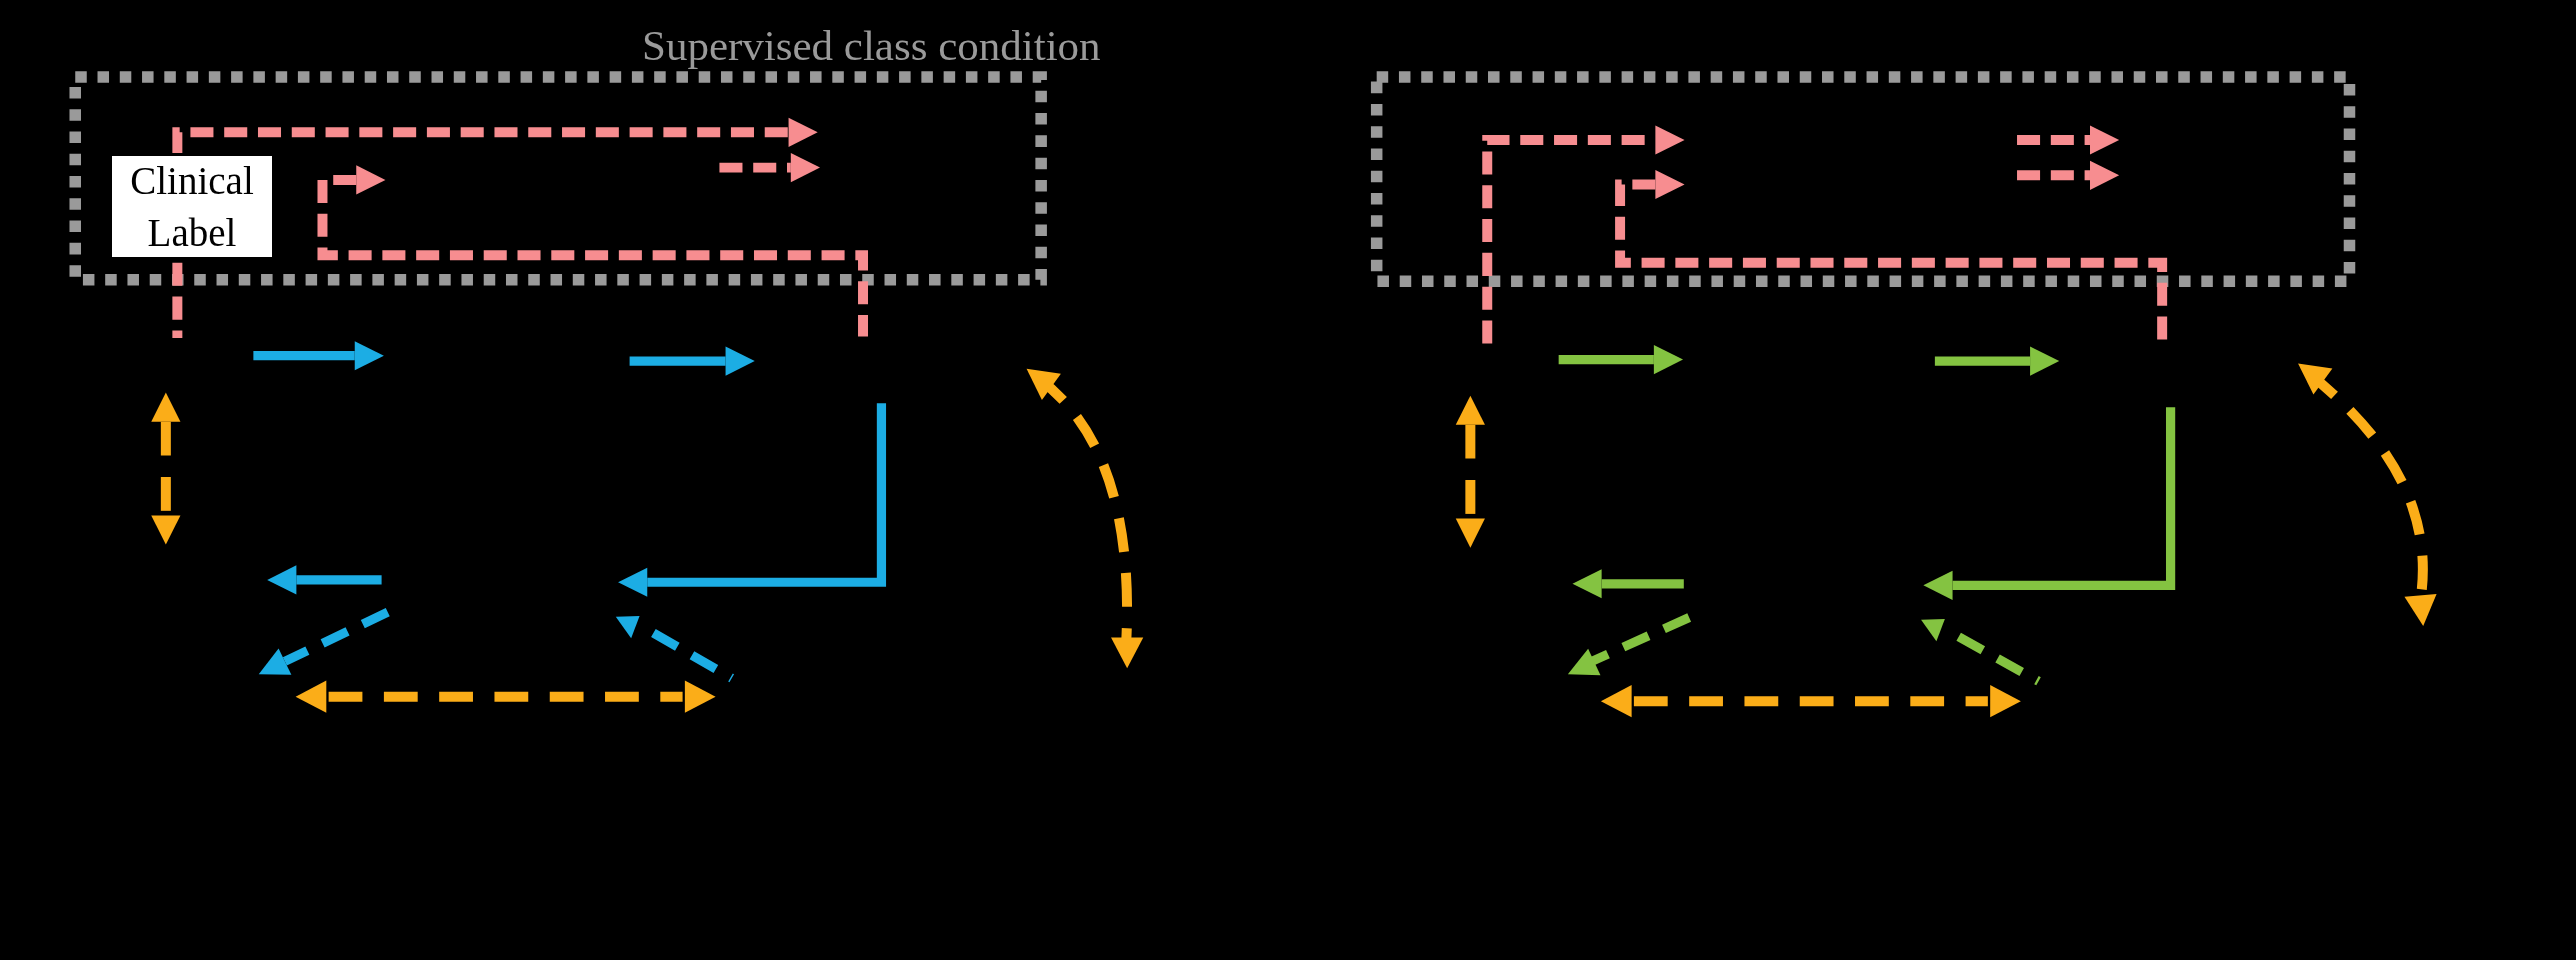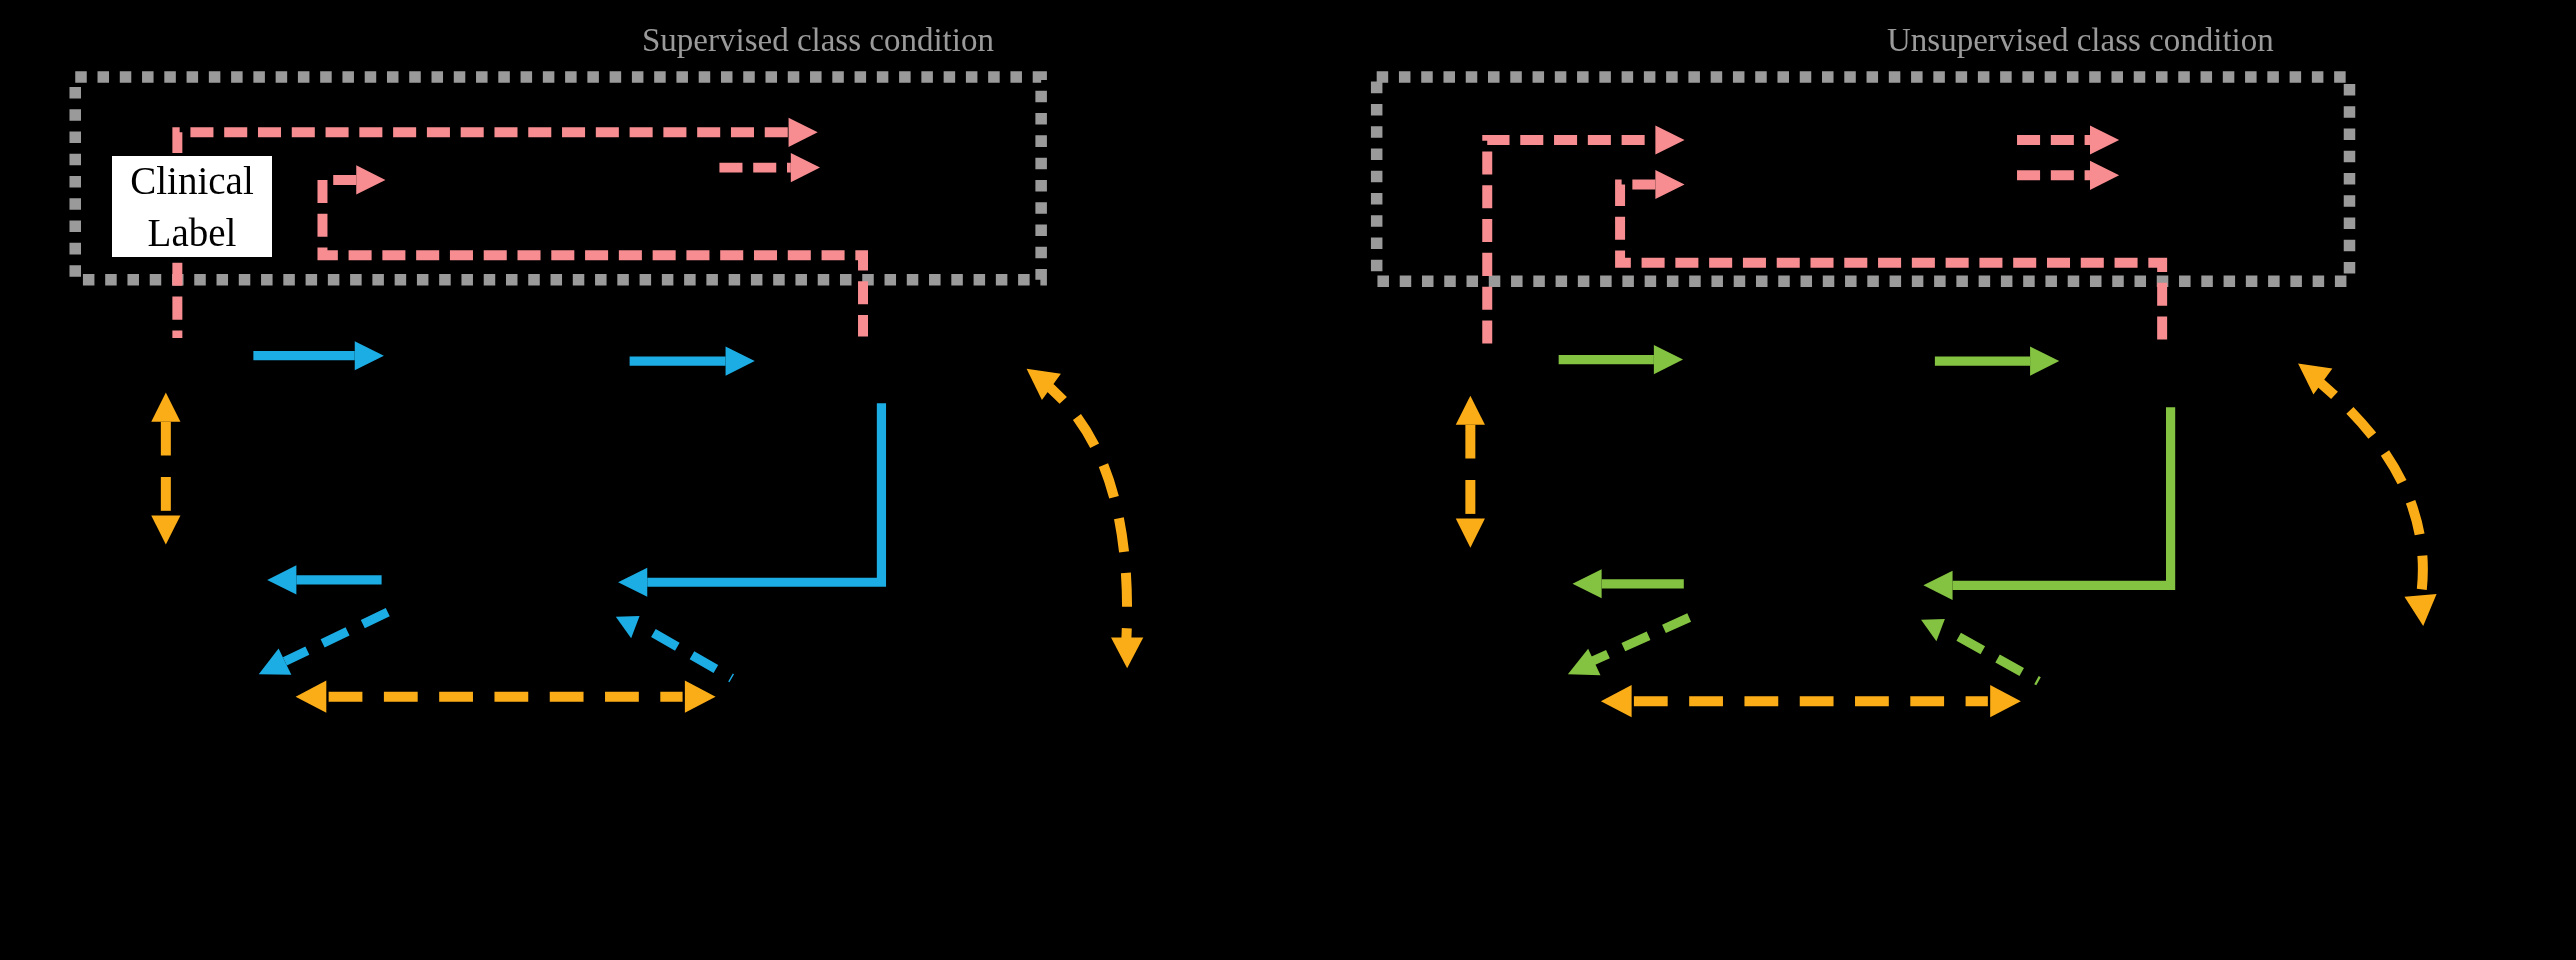--- a/index.html
+++ b/index.html
@@ -3,21 +3,21 @@
 <meta charset="utf-8">
 <style>
   :root{
     --pink:#F78D90; --blue:#1CADE4; --green:#84C341; --orange:#FBAD18;
     --gray:#9A9A9A; --label_bg:#FFFFFF; --label_text:#000000; --background:#000000;
   }
   html,body{margin:0;padding:0;}
   body{background:var(--background);font-family:"Liberation Serif", serif;}
   #canvas{position:relative;width:2576px;height:961px;background:var(--background);overflow:hidden;}
   .panel-title{
-    position:absolute;top:21.5px;font-size:33px;line-height:1.1;color:var(--gray);
+    position:absolute;top:21.5px;font-size:43px;line-height:1.1;color:var(--gray);
     white-space:nowrap;letter-spacing:0px;
   }
   #title-left{left:642px;}
   #title-right{left:1887px;}
   .clinical-box{
     position:absolute;left:109px;top:153px;width:166px;height:107px;
     background:var(--label_bg);border:3.8px solid #000;box-sizing:border-box;
     display:flex;align-items:center;justify-content:center;text-align:center;
     font-size:39px;line-height:1.32;color:var(--label_text);
   }
@@ -35,21 +35,20 @@
   .os{fill:none;stroke:var(--orange);stroke-width:13;stroke-dasharray:44 28;}
   .oh{fill:var(--orange);stroke:none;}
 </style>
 </head>
 <body>
 
 <div id="canvas">
 
   <div class="panel-title" id="title-left">Supervised class condition</div>
 
-  <div class="panel-title" id="title-right">Unsupervised class condition</div>
 
   <div class="clinical-box">
     <span>Clinical Label</span>
   </div>
 
   <svg width="2576" height="961" viewBox="0 0 3355 1251">
 
     <rect class="gr" x="98" y="100" width="1258" height="264"></rect>
     <rect class="gr" x="1793" y="100" width="1267" height="266"></rect>
 

